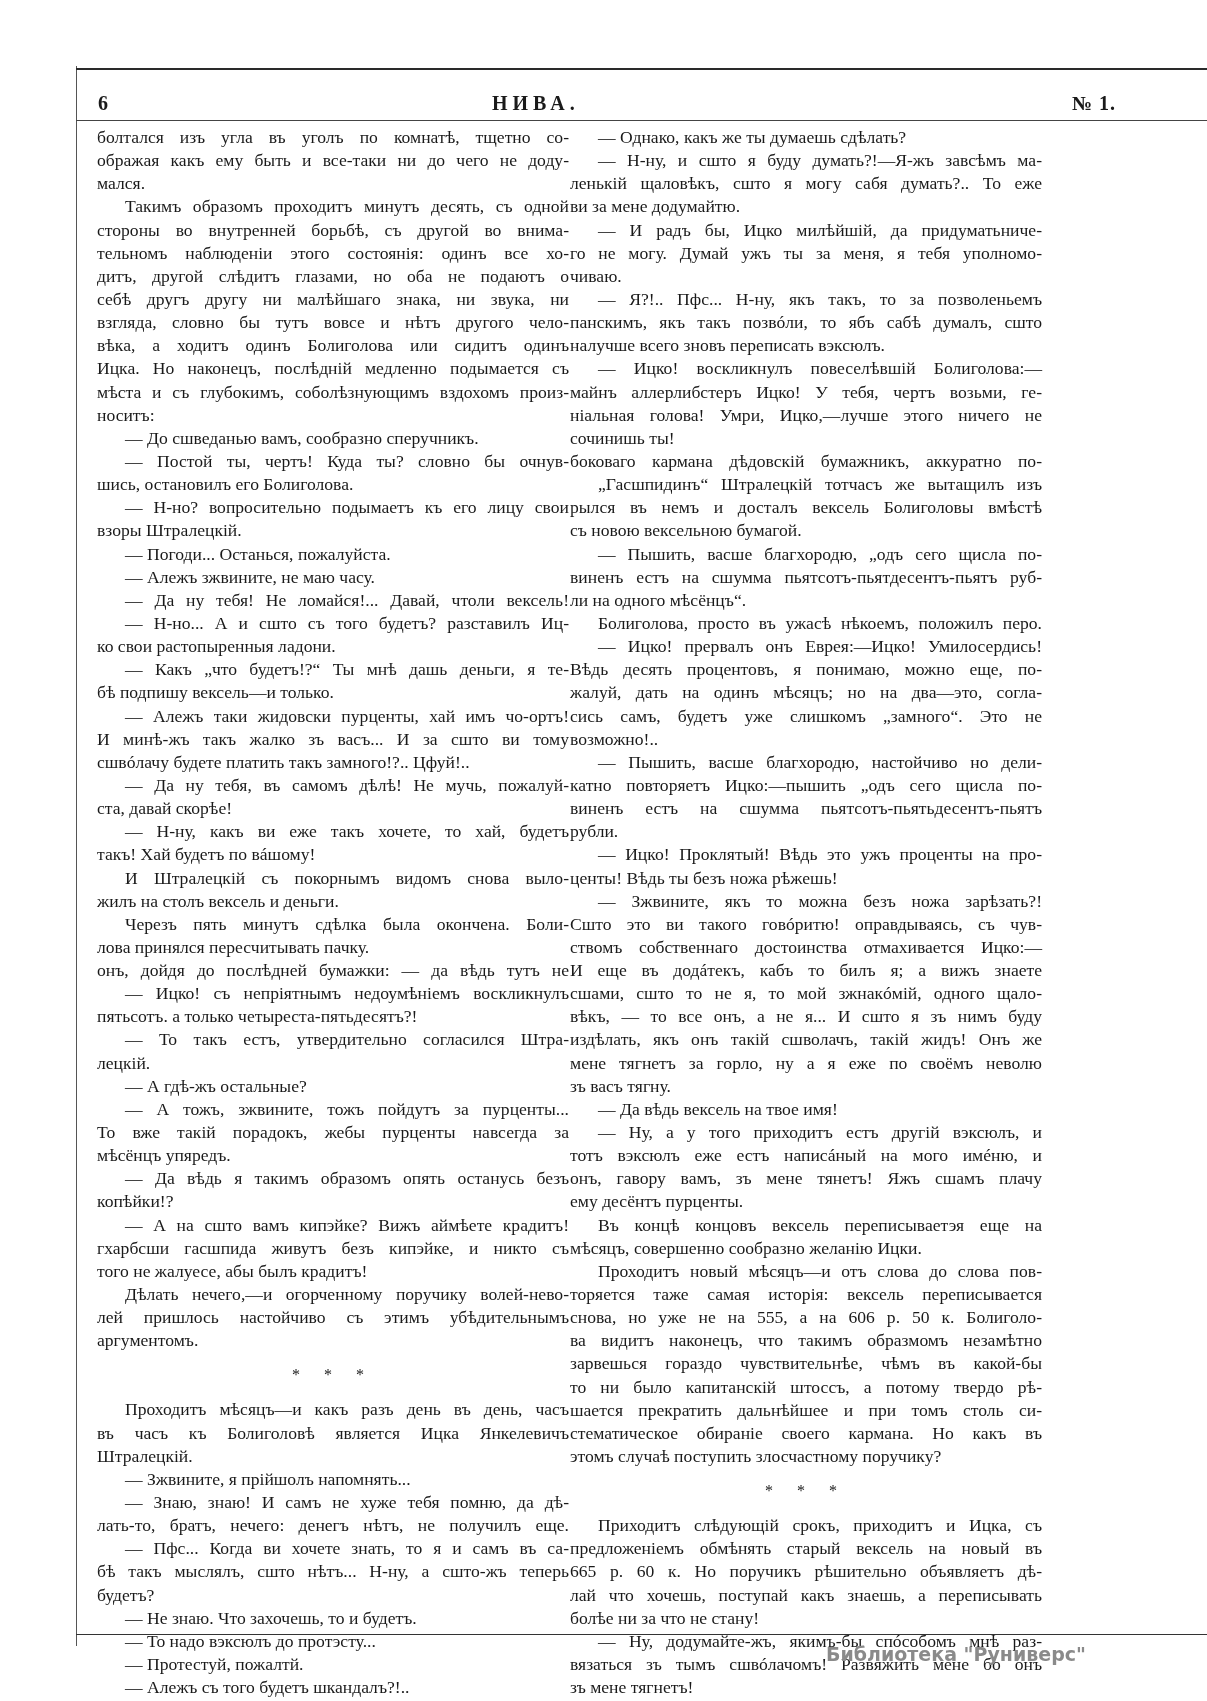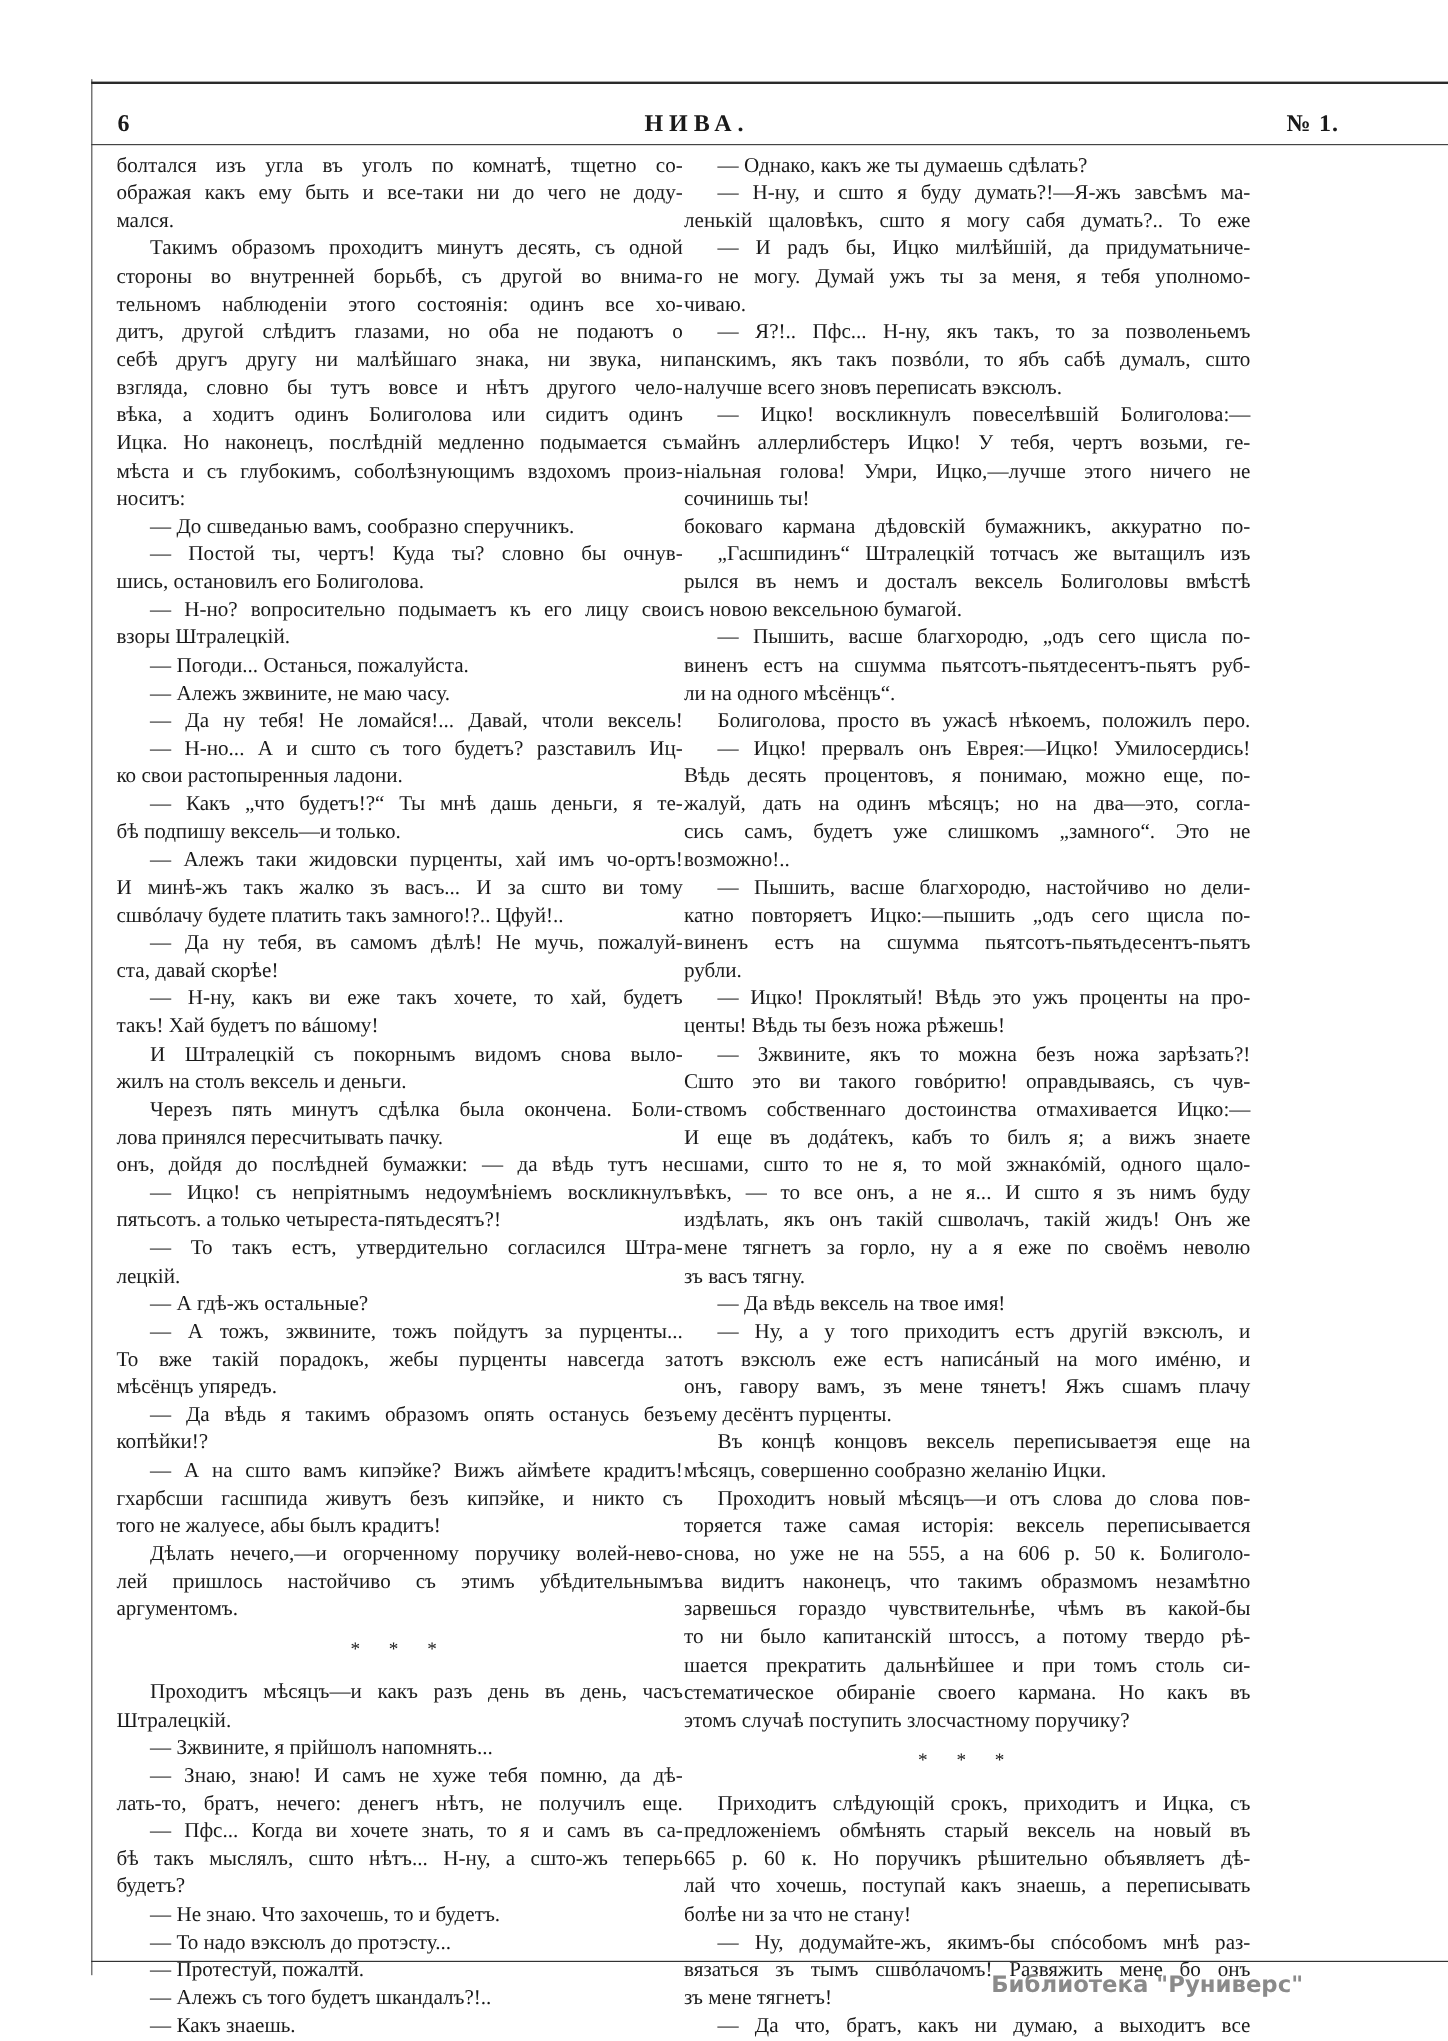--- a/index.html
+++ b/index.html
@@ -13,21 +13,21 @@
   .col .l.ind{padding-left:28px;font-family:Liberation Serif, serif;}
   .col .stars{text-align:center;height:46px;line-height:46px;font-size:16px;letter-spacing:10px;}
   .watermark{position:absolute;left:826px;top:1643px;font-family:"DejaVu Sans","Liberation Sans",sans-serif;font-weight:bold;font-size:19px;color:#8a8a8a;}
 </style>
 </head>
 <body>
 
 <div class="frame-left"></div>
 <div class="rule" style="left:76px;top:68px;width:1131px;"></div>
 <div class="hdr" style="left:98px;">6</div>
-<div class="hdr" style="left:537px;letter-spacing:5px;">НИВА.</div>
+<div class="hdr" style="left:492px;letter-spacing:5px;">НИВА.</div>
 <div class="hdr" style="left:1072px;">№ 1.</div>
 <div class="rule" style="left:76px;top:120px;width:1131px;height:1px;background:#444;"></div>
 
 <div class="col" id="col0" style="left:97px;">
     <div class="l">болтался изъ угла въ уголъ по комнатѣ, тщетно со-</div>
     <div class="l">ображая какъ ему быть и все-таки ни до чего не доду-</div>
     <div class="l last">мался.</div>
     <div class="l ind">Такимъ образомъ проходитъ минутъ десять, съ одной</div>
     <div class="l">стороны во внутренней борьбѣ, съ другой во внима-</div>
     <div class="l">тельномъ наблюденіи этого состоянія: одинъ все хо-</div>
@@ -73,37 +73,39 @@
     <div class="l ind">— Да вѣдь я такимъ образомъ опять останусь безъ</div>
     <div class="l last">копѣйки!?</div>
     <div class="l ind">— А на сшто вамъ кипэйке? Вижъ аймѣете крадитъ!</div>
     <div class="l">гхарбсши гасшпида живутъ безъ кипэйке, и никто съ</div>
     <div class="l last">того не жалуесе, абы былъ крадитъ!</div>
     <div class="l ind">Дѣлать нечего,—и огорченному поручику волей-нево-</div>
     <div class="l">лей пришлось настойчиво съ этимъ убѣдительнымъ</div>
     <div class="l last">аргументомъ.</div>
     <div class="stars">* * *</div>
     <div class="l ind">Проходитъ мѣсяцъ—и какъ разъ день въ день, часъ</div>
+    <div class="l">въ часъ къ Болиголовѣ является Ицка Янкелевичъ</div>
     <div class="l last">Штралецкій.</div>
     <div class="l ind last">— Зжвините, я прійшолъ напомнять...</div>
     <div class="l ind">— Знаю, знаю! И самъ не хуже тебя помню, да дѣ-</div>
     <div class="l">лать-то, братъ, нечего: денегъ нѣтъ, не получилъ еще.</div>
     <div class="l ind">— Пфс... Когда ви хочете знать, то я и самъ въ са-</div>
     <div class="l">бѣ такъ мыслялъ, сшто нѣтъ... Н-ну, а сшто-жъ теперь</div>
     <div class="l last">будетъ?</div>
     <div class="l ind last">— Не знаю. Что захочешь, то и будетъ.</div>
     <div class="l ind last">— То надо вэксюлъ до протэсту...</div>
     <div class="l ind last">— Протестуй, пожалтй.</div>
     <div class="l ind last">— Алежъ съ того будетъ шкандалъ?!..</div>
     <div class="l ind last">— Какъ знаешь.</div>
   </div>
 <div class="col" id="col1" style="left:570px;">
     <div class="l ind last">— Однако, какъ же ты думаешь сдѣлать?</div>
     <div class="l ind">— Н-ну, и сшто я буду думать?!—Я-жъ завсѣмъ ма-</div>
     <div class="l">ленькій щаловѣкъ, сшто я могу сабя думать?.. То еже</div>
+    <div class="l last">ви за мене додумайтю.</div>
     <div class="l ind">— И радъ бы, Ицко милѣйшій, да придуматьниче-</div>
     <div class="l">го не могу. Думай ужъ ты за меня, я тебя уполномо-</div>
     <div class="l last">чиваю.</div>
     <div class="l ind">— Я?!.. Пфс... Н-ну, якъ такъ, то за позволеньемъ</div>
     <div class="l">панскимъ, якъ такъ позвóли, то ябъ сабѣ думалъ, сшто</div>
     <div class="l last">налучше всего зновъ переписать вэксюлъ.</div>
     <div class="l ind">— Ицко! воскликнулъ повеселѣвшій Болиголова:—</div>
     <div class="l">майнъ аллерлибстеръ Ицко! У тебя, чертъ возьми, ге-</div>
     <div class="l">ніальная голова! Умри, Ицко,—лучше этого ничего не</div>
     <div class="l last">сочинишь ты!</div>

